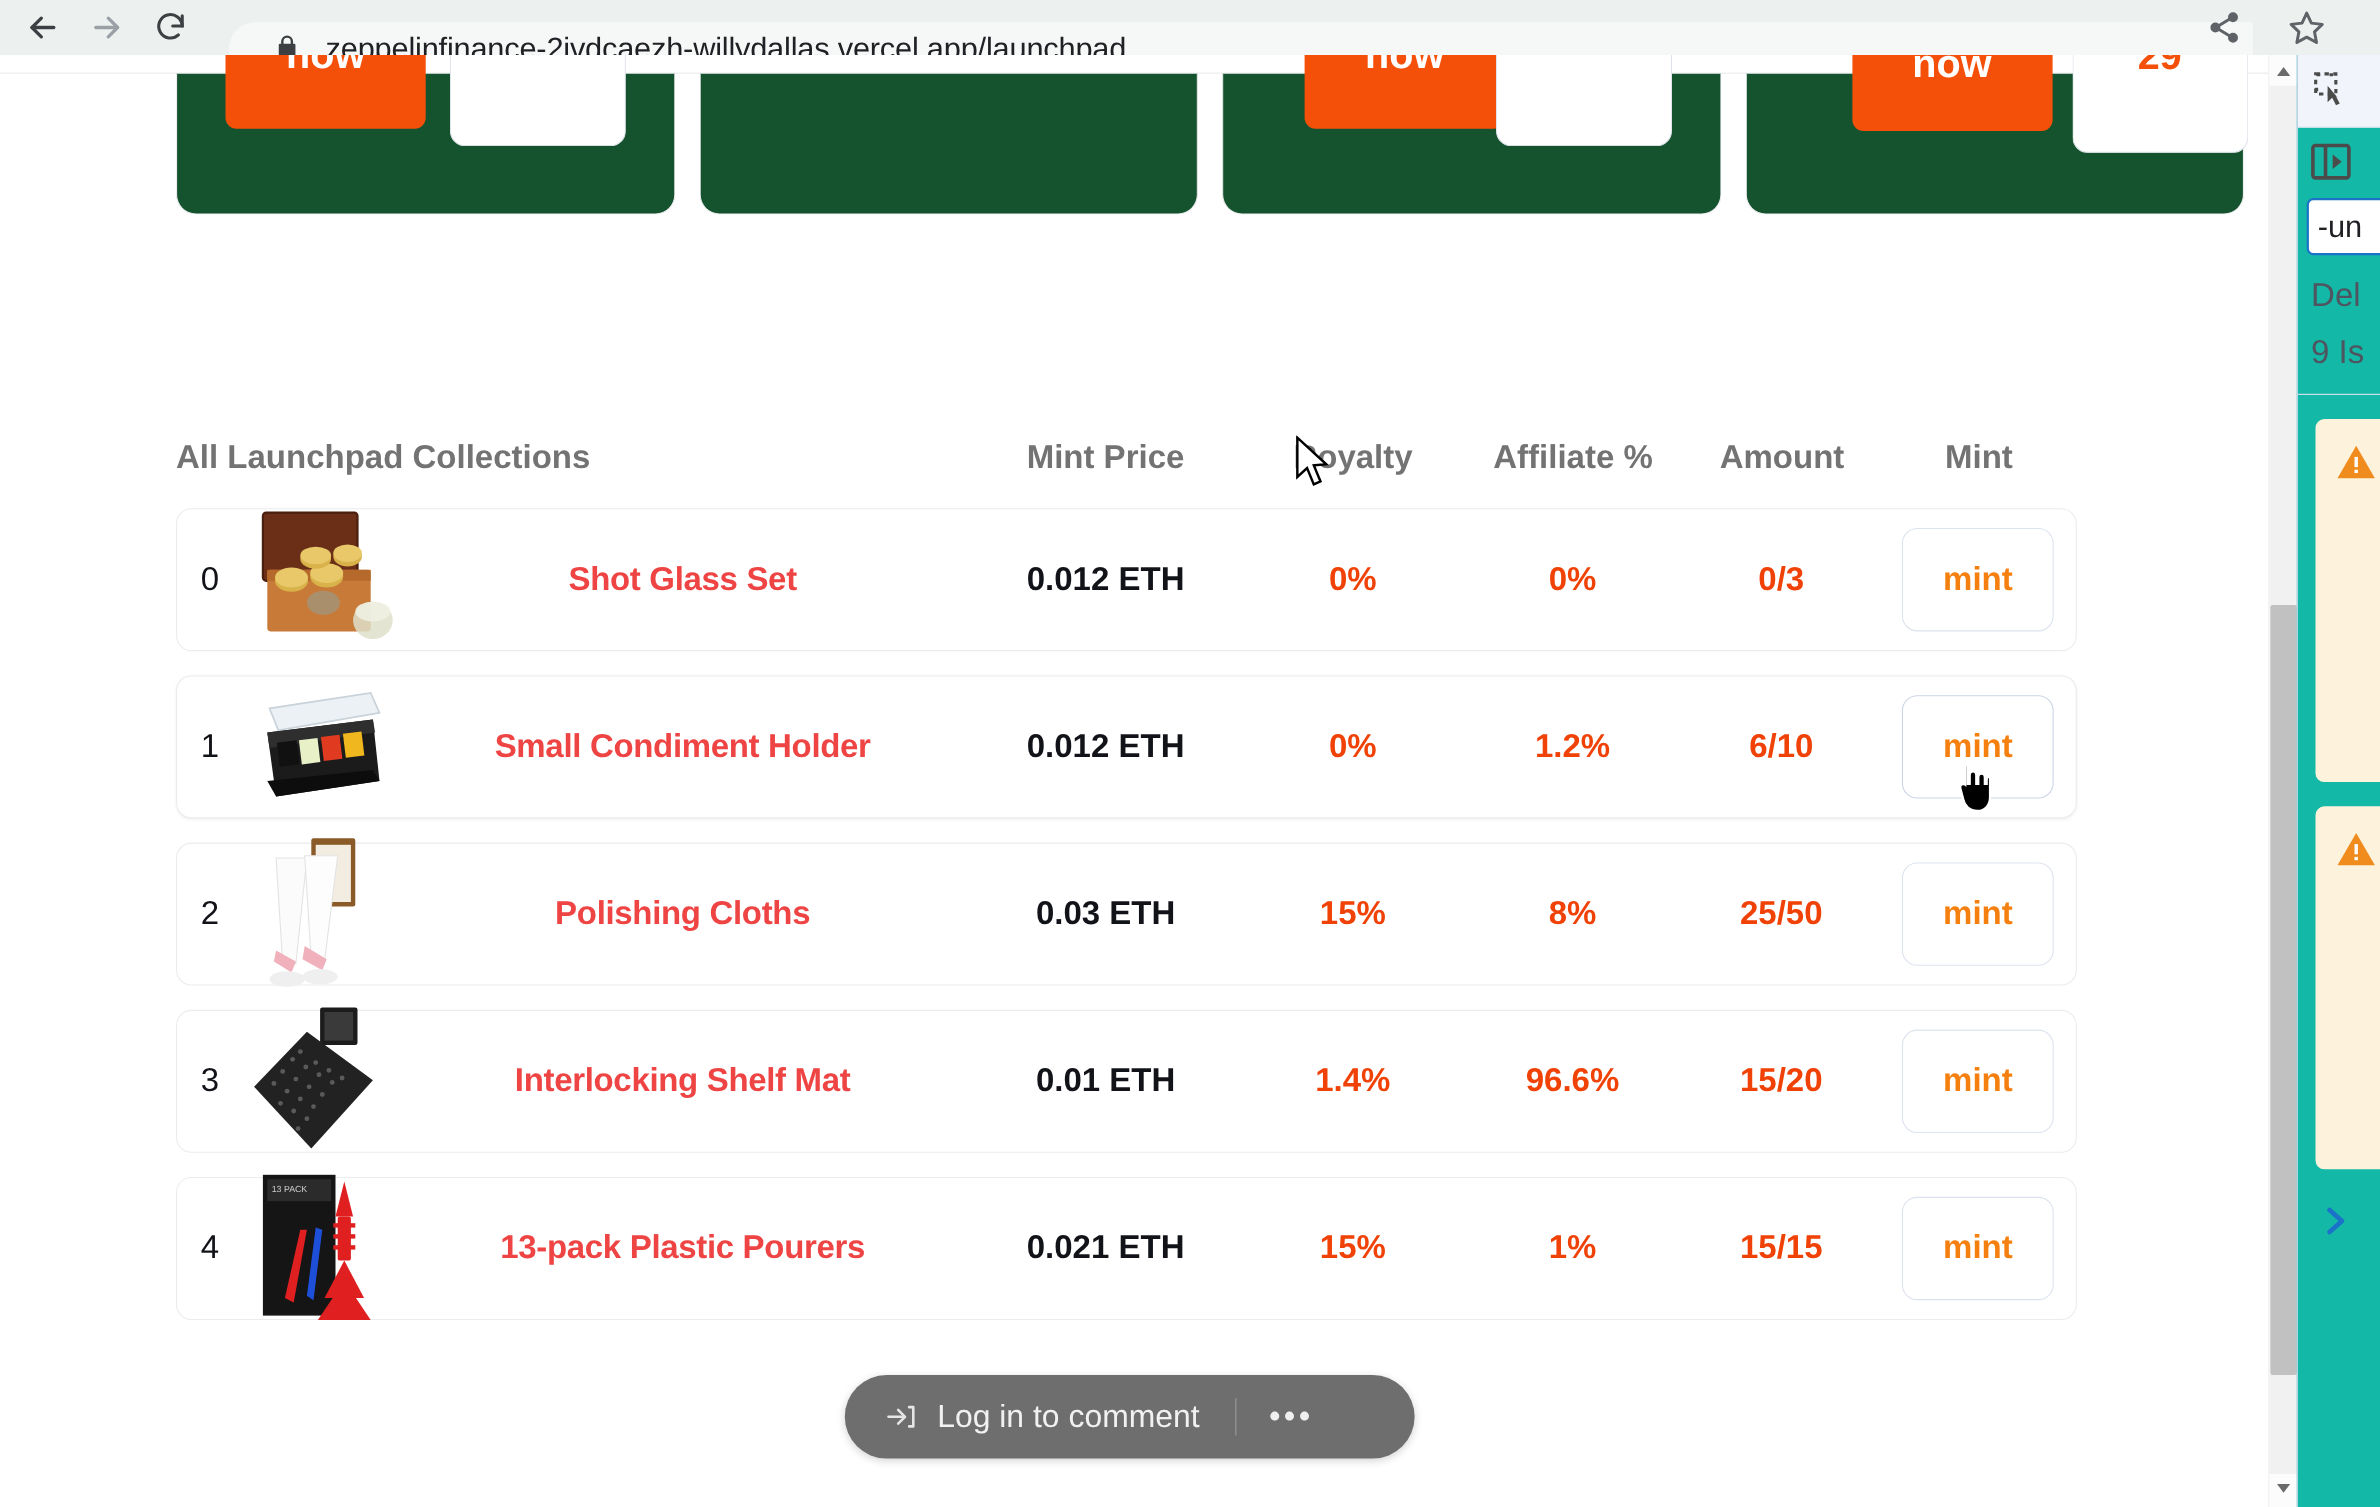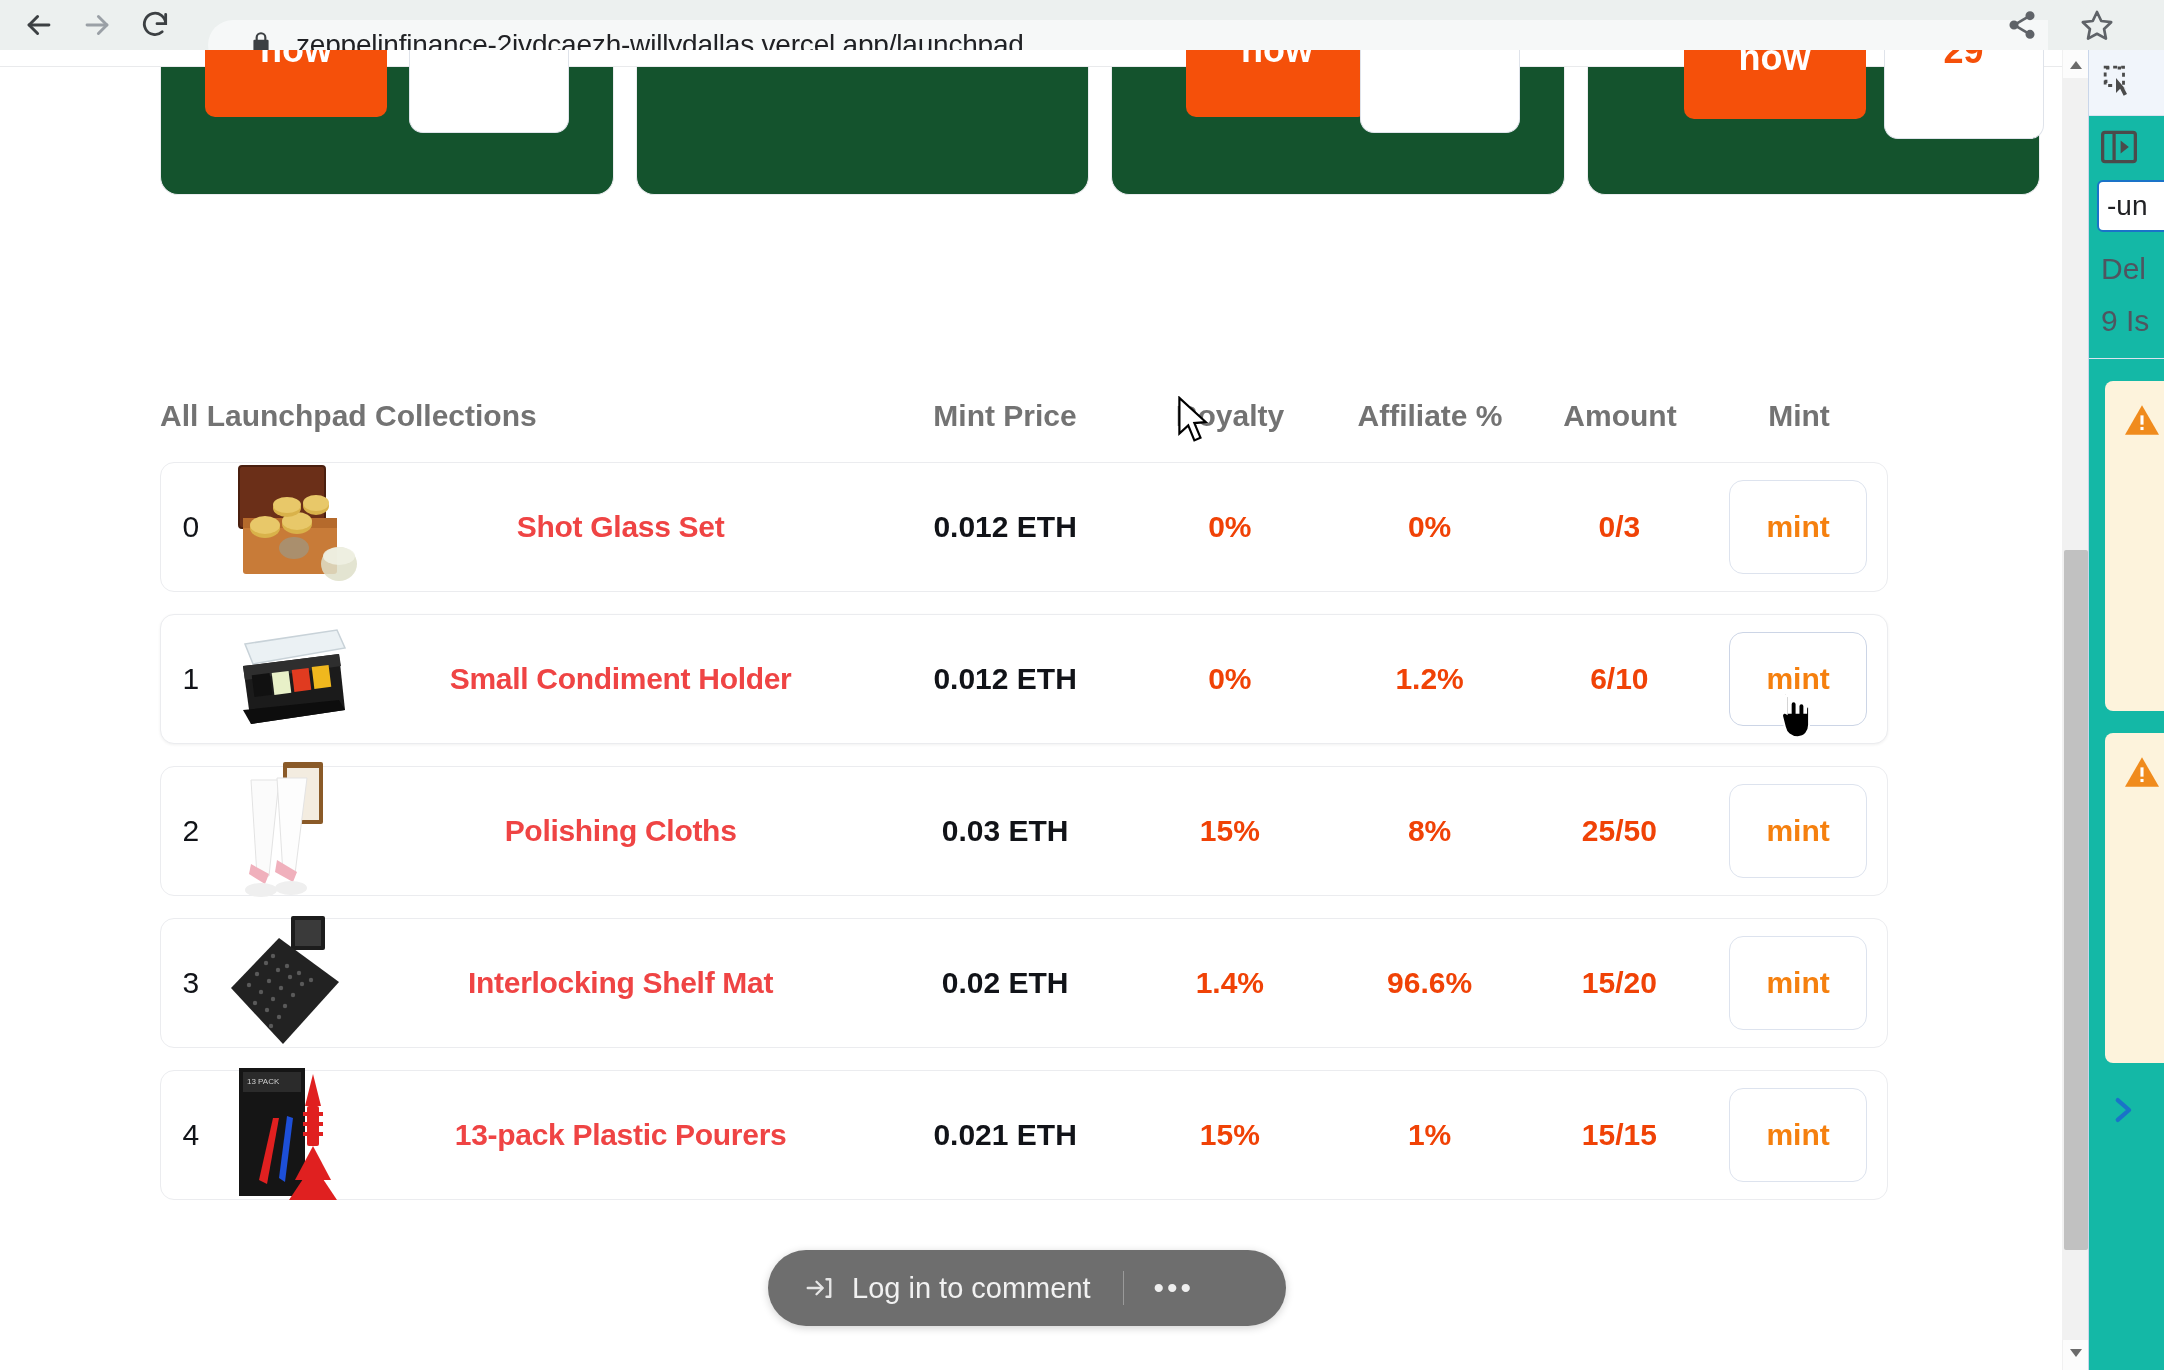--- a/index.html
+++ b/index.html
@@ -433,21 +433,21 @@
             <circle cx="58" cy="109" r="2.2"></circle>
               <circle cx="50" cy="118" r="2.2"></circle>
             <circle cx="66" cy="58" r="2.2"></circle>
               <circle cx="78" cy="65" r="2.2"></circle>
             <circle cx="90" cy="72" r="2.2"></circle>
               <circle cx="52" cy="48" r="2.2"></circle>
           </g>
         </svg>
       </div>
       <div class="cell-name">Interlocking Shelf Mat</div>
-      <div class="cell-price">0.02 ETH</div>
+      <div class="cell-price">0.01 ETH</div>
       <div class="cell-pct cell-roy">1.4%</div>
       <div class="cell-pct cell-aff">96.6%</div>
       <div class="cell-amt">15/20</div>
       <div class="cell-mint">
         <div class="mint-btn">mint</div>
       </div>
     </div>
 
     <div class="row">
       <div class="cell-idx">4</div>

